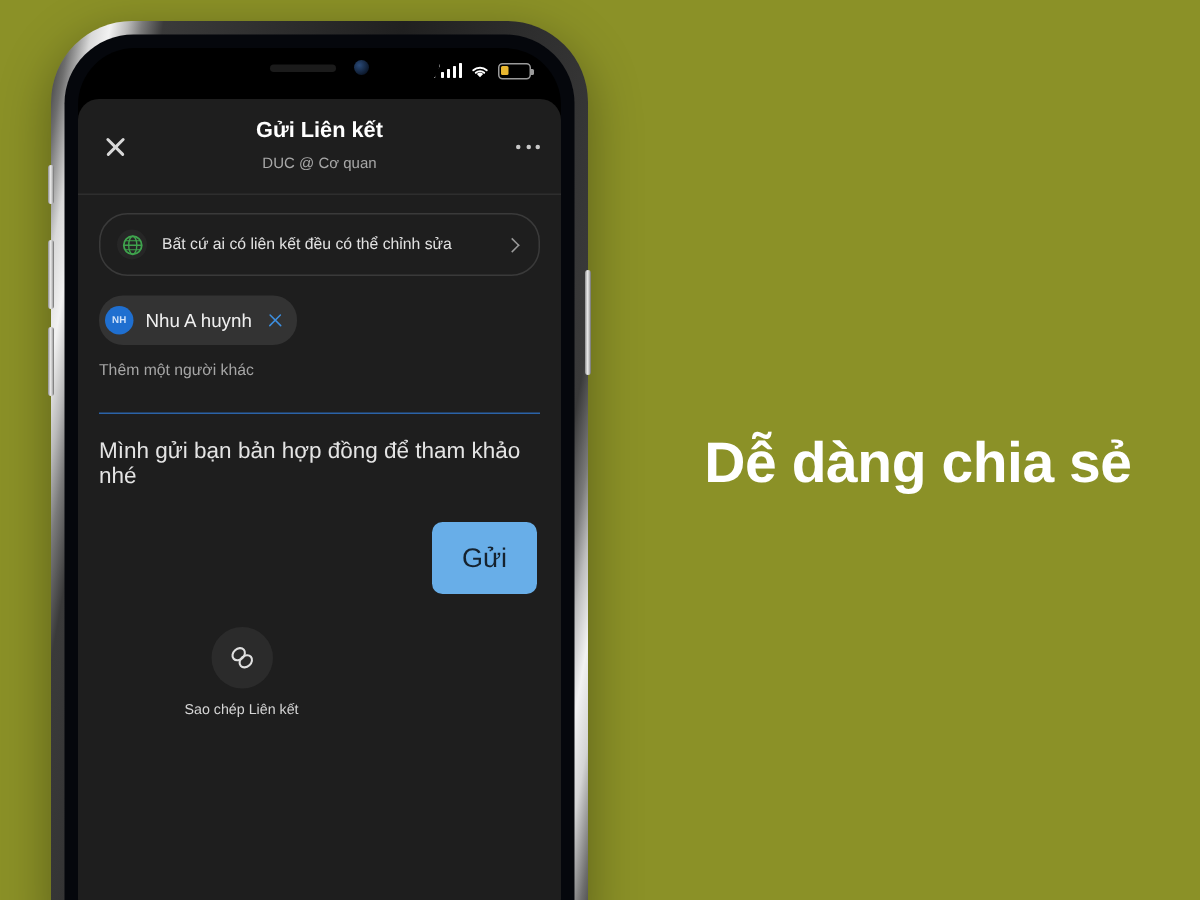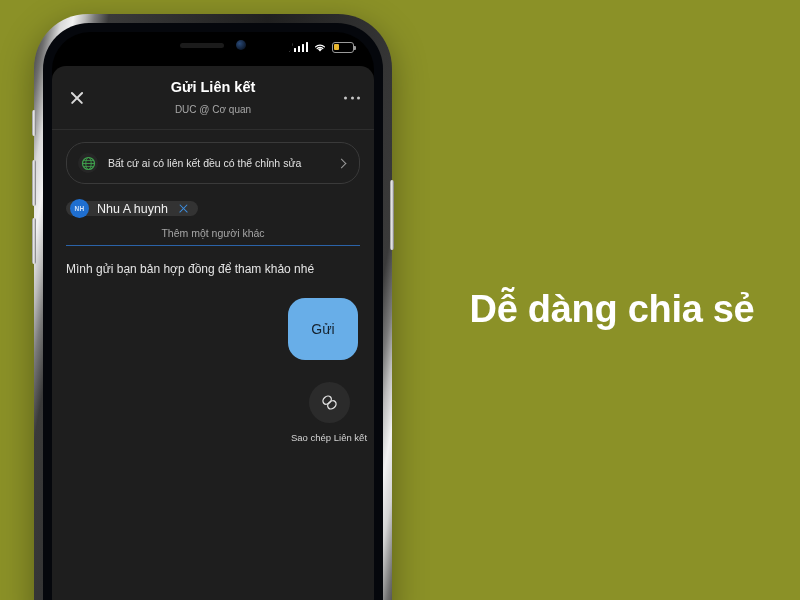--- a/index.html
+++ b/index.html
@@ -170,21 +170,21 @@
     flex: none;
   }
 
   
   #recipients { padding: 13px 14px 0 14px; }
   #chip {
     display: inline-flex; align-items: center; gap: 8px;
     background: #333333;
     border-radius: 16px;
     padding: 4px 8px 4px 4px;
-    height: 15px;
+    height: 33px;
     justify-content: space-between;
   }
   #chip-avatar {
     width: 19px; height: 19px; border-radius: 50%;
     background: #1f6fd0;
     color: #cfe2fa;
     font-size: 6.5px; font-weight: bold;
     display: flex; align-items: center; justify-content: center;
     letter-spacing: .2px;
   }
@@ -192,42 +192,41 @@
   #chip-remove { position: relative; width: 13px; height: 13px; margin-left: 1px; }
   #chip-remove::before, #chip-remove::after {
     content:""; position:absolute; left:1px; top:6px;
     width:11px; height:1.3px; background:#3d8fe0; border-radius:1px;
   }
   #chip-remove::before { transform: rotate(45deg); }
   #chip-remove::after  { transform: rotate(-45deg); }
 
   #add-person-row {
     margin: 11px 14px 0 14px;
-    padding-bottom: 6px;
+    padding-bottom: 22px;
     border-bottom: 1.4px solid #2b63a8;
-    text-align: center;
   }
   #add-person-input { font-size: 10.5px; color: #a6a6a6; }
 
   
   #message-row { margin: 16px 14px 0 14px; }
-  #message-text { font-size: 12px; color: #e4e4e4; }
+  #message-text { font-size: 15px; color: #e4e4e4; }
 
   
   #send-row { display: flex; justify-content: flex-end; padding: 22px 16px 0 0; }
   #send-btn {
-    width: 70px; height: 62px;
+    width: 70px; height: 48px;
     background: #68aee8;
-    border-radius: 17px;
-    display: flex; align-items: center; justify-content: center;
-    color: #15222e; font-size: 14px;
-  }
-
-  
-  #actions { display: flex; padding: 22px 0 0 64px; gap: 74px; justify-content: flex-end; }
+    border-radius: 7px;
+    display: flex; align-items: center; justify-content: center;
+    color: #15222e; font-size: 18px;
+  }
+
+  
+  #actions { display: flex; padding: 22px 0 0 64px; gap: 74px; }
   .action { width: 90px; text-align: center; }
   .action-circle {
     width: 41px; height: 41px; border-radius: 50%;
     background: #2b2b2b;
     margin: 0 auto;
     display: flex; align-items: center; justify-content: center;
   }
   .action-label { margin-top: 9px; font-size: 9.5px; color: #d4d4d4; }
   .dots { display: flex; gap: 4.5px; }
   .dots i { width: 4px; height: 4px; border-radius: 50%; background: #cfcfcf; display: block; }

